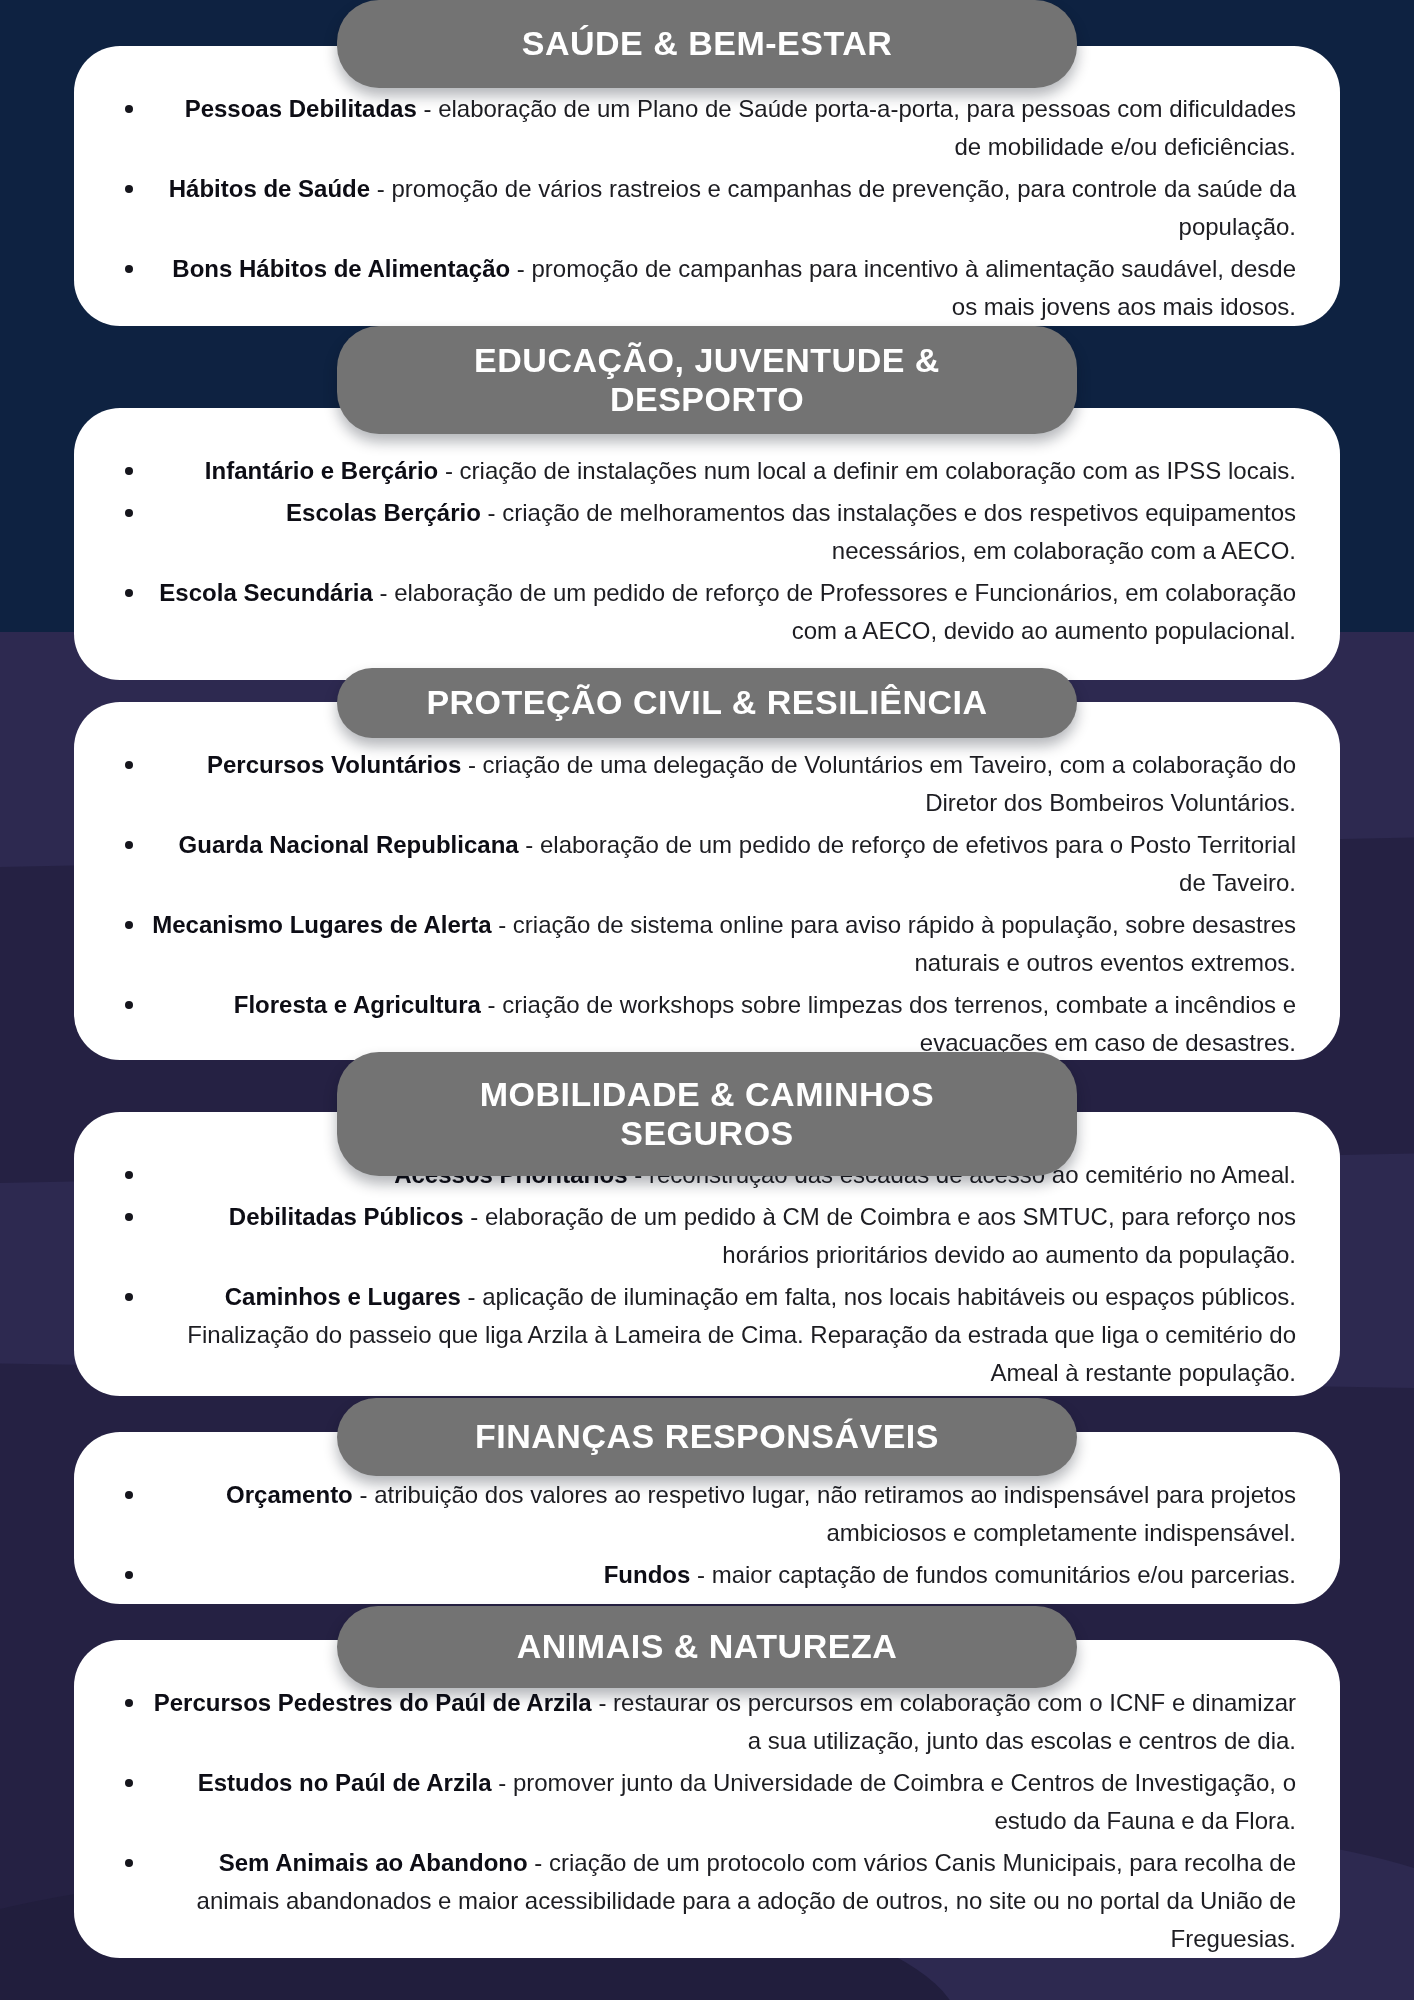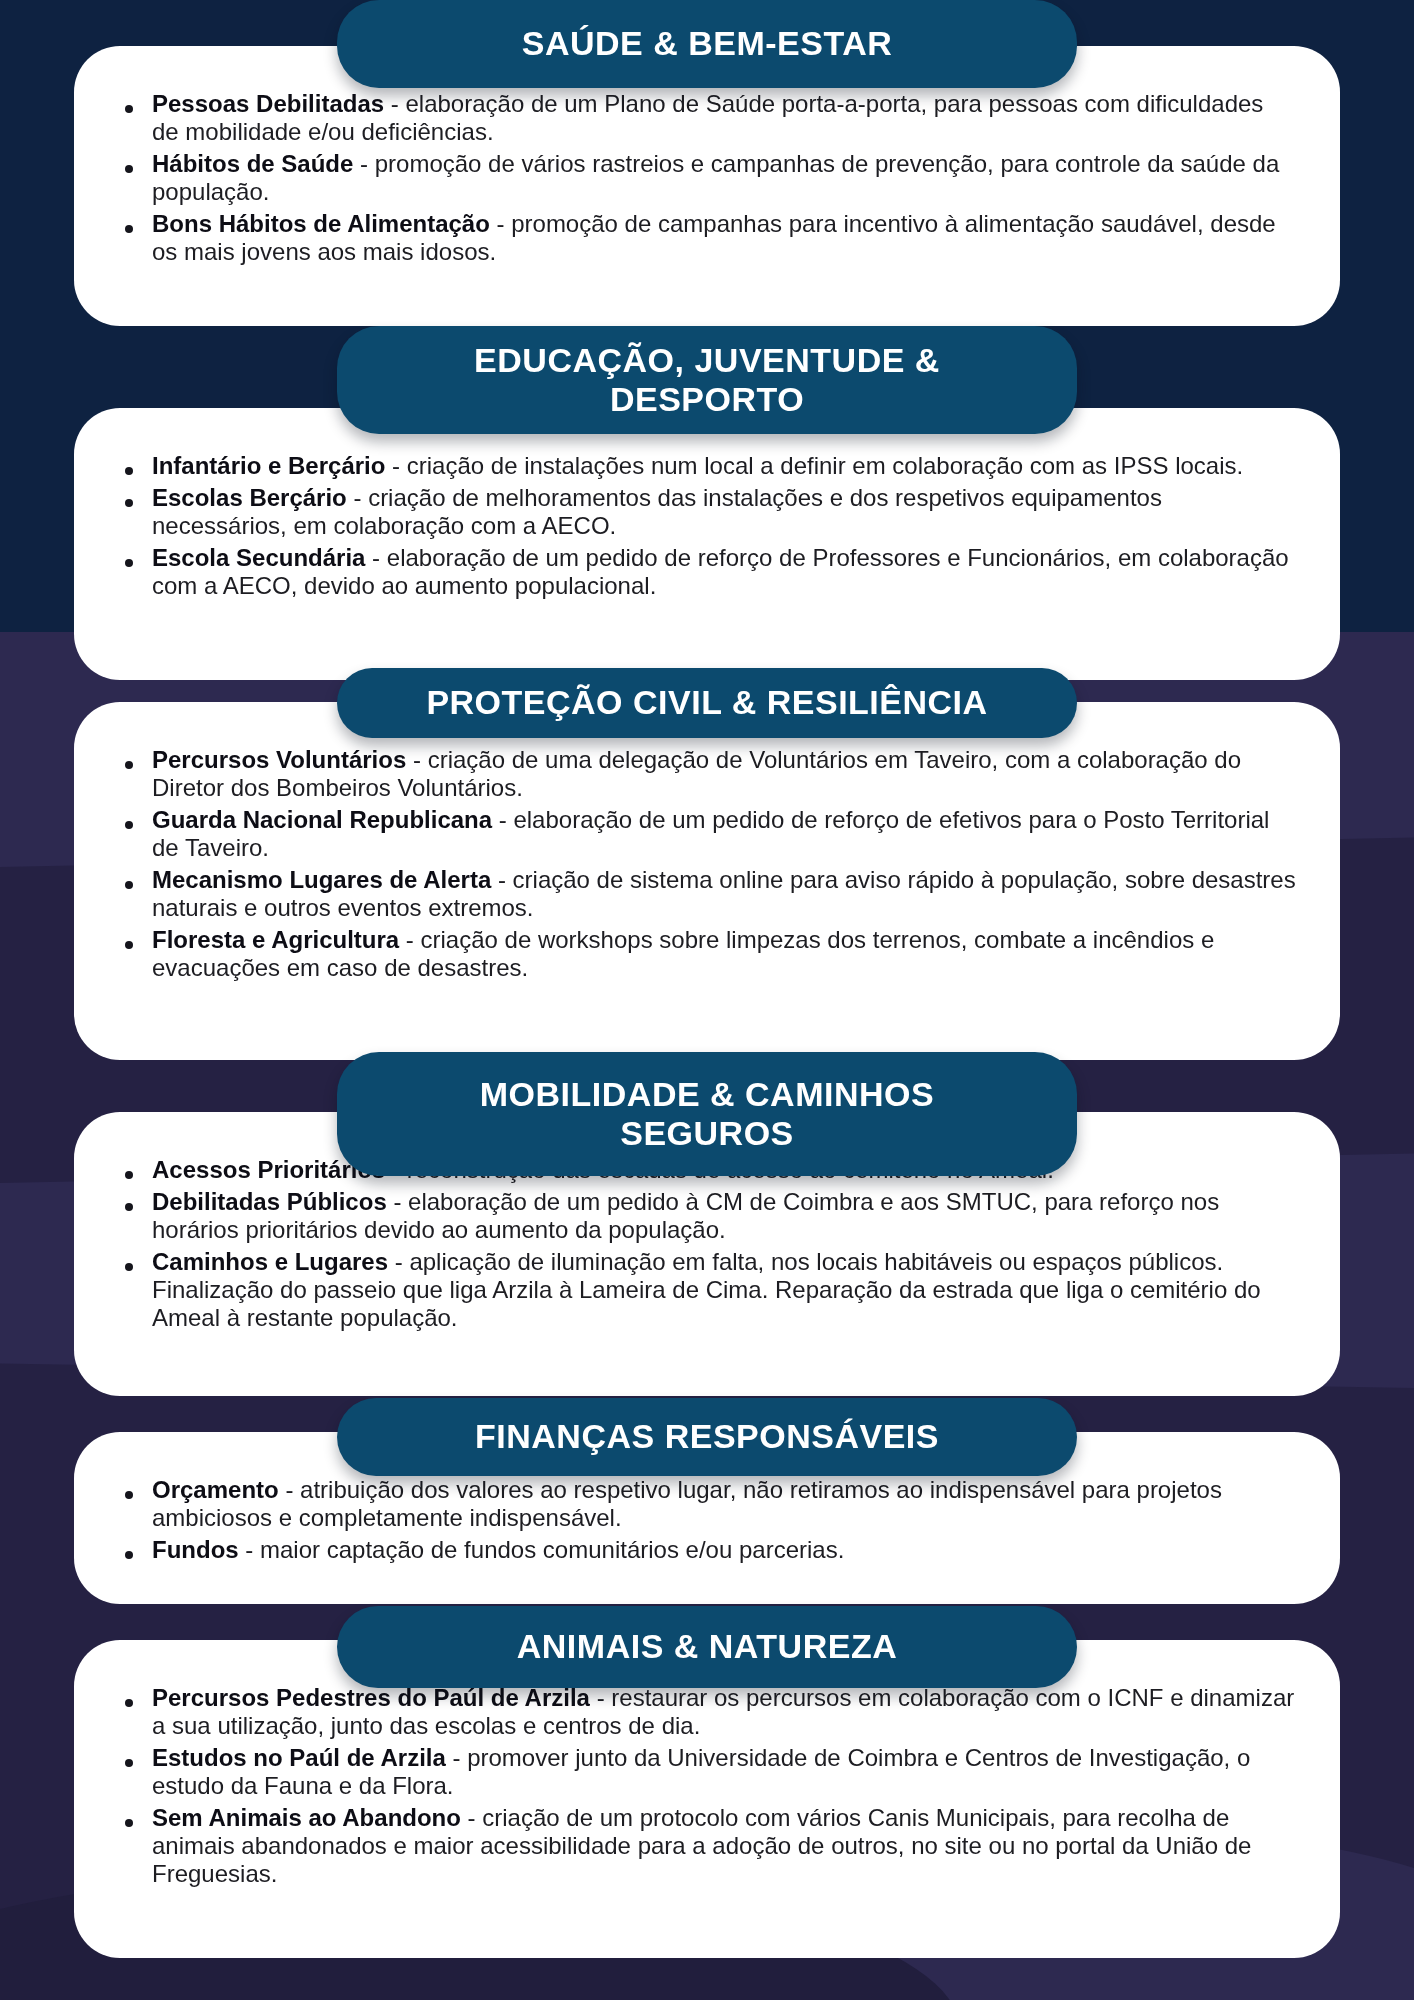--- a/index.html
+++ b/index.html
@@ -15,21 +15,21 @@
   .bg-navy-top{position:absolute;top:0;left:0;width:100%;height:632px;background:#0e2241;}
   .bg-band{position:absolute;left:-60px;width:1560px;background:#252143;}
   .bg-band.a{top:852px;height:316px;transform:rotate(-1.2deg);}
   .bg-band.b{top:1376px;height:700px;transform:rotate(1.0deg);}
   .bg-light-br{position:absolute;right:-120px;bottom:-90px;width:820px;height:260px;border-radius:50%;background:#2d2950;}
   .bg-curve-bl{position:absolute;left:-200px;bottom:-190px;width:1160px;height:320px;border-radius:50%;background:#211e3d;}
   
   .pill{
     position:absolute;left:50%;transform:translateX(-50%);
     width:740px;z-index:3;
-    background:#0c4a6e;border-radius:42px;
+    background:#737373;border-radius:42px;
     display:flex;align-items:center;justify-content:center;
     box-shadow:0 8px 14px rgba(8,12,28,.30);
   }
   .pill-title{
     color:#ffffff;font-weight:bold;font-size:34px;line-height:1.16;
     text-align:center;letter-spacing:.5px;
   }
   .two .pill-title{max-width:520px;}
   .p1{top:0;height:88px;}
   .p2{top:326px;height:108px;}
@@ -46,21 +46,21 @@
   }
   .c1{top:46px;height:280px;}
   .c2{top:408px;height:272px;}
   .c3{top:702px;height:358px;}
   .c4{top:1112px;height:284px;}
   .c5{top:1432px;height:172px;}
   .c6{top:1640px;height:318px;}
   ul.items{margin:0;padding:0;list-style:none;}
   li.item{
     position:relative;padding-left:34px;margin-bottom:4px;
-    font-size:24px;line-height:28px;color:#1d1d22;
+    font-size:24px;line-height:38px;color:#1d1d22;text-align:right;
   }
   li.item:last-child{margin-bottom:0;}
   li.item::before{
     content:"";position:absolute;left:7px;top:15px;
     width:8px;height:8px;border-radius:50%;background:#15151c;
   }
   .lead{font-weight:bold;color:#0d0d15;}
 </style>
 </head>
 <body>

